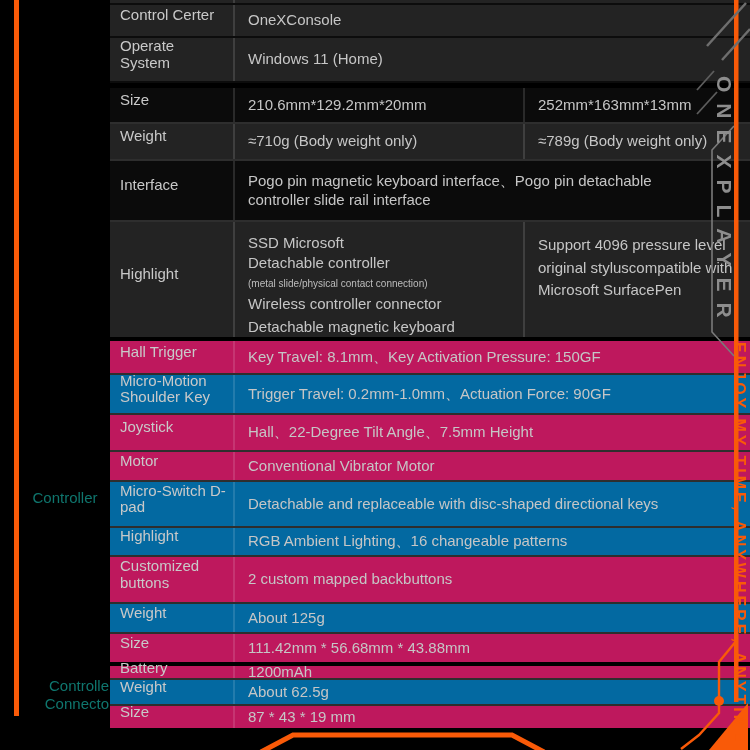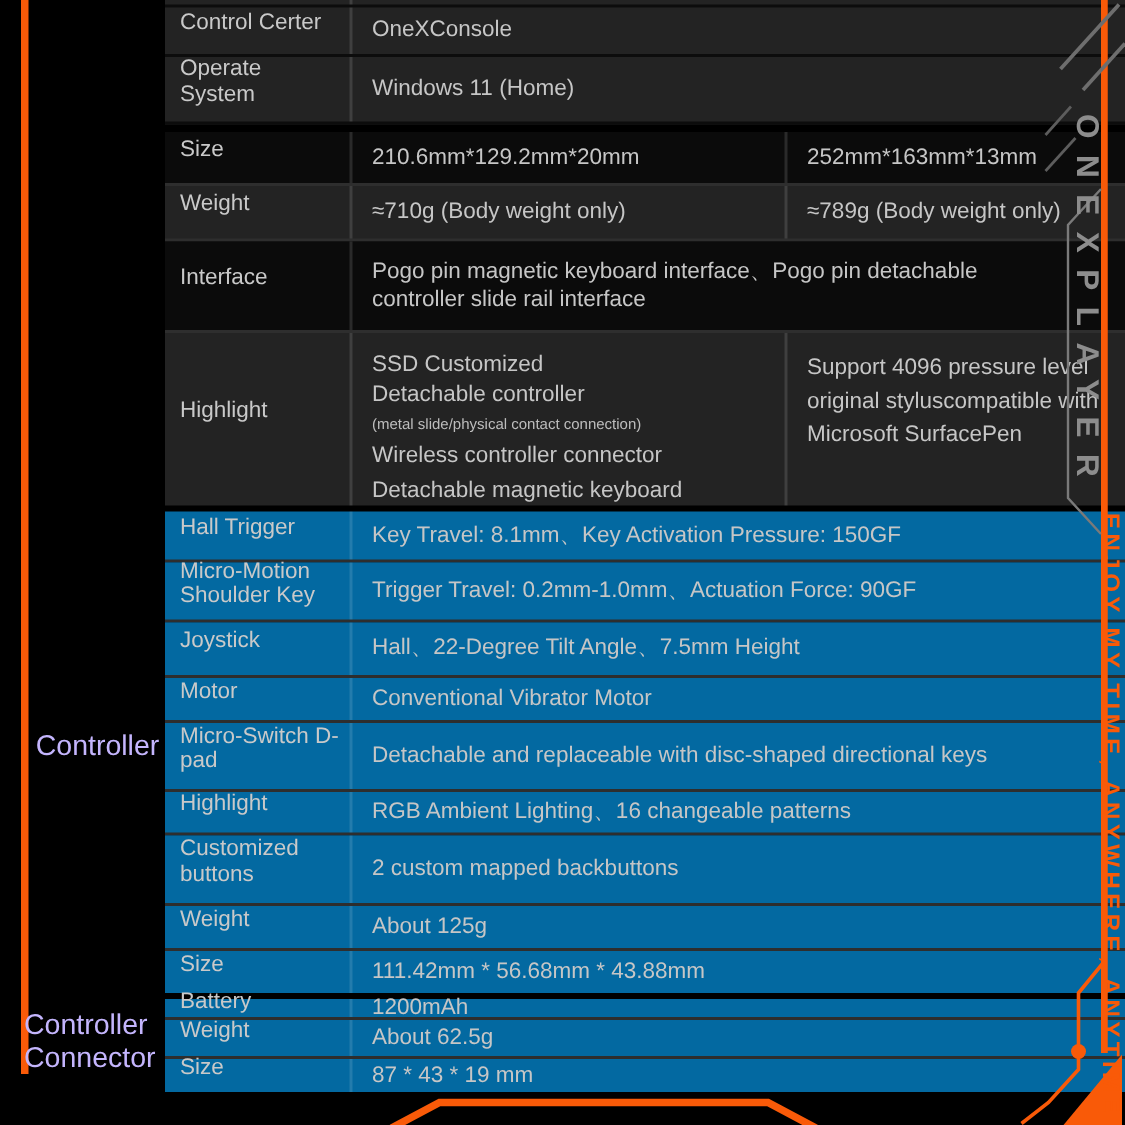--- a/index.html
+++ b/index.html
@@ -1,32 +1,32 @@
 <!DOCTYPE html>
 <html><head>
 <meta charset="utf-8">
 <style>
   html,body{margin:0;padding:0;background:#000;}
   body{width:750px;height:750px;position:relative;overflow:hidden;
        font-family:"Liberation Sans","DejaVu Sans",sans-serif;}
   
   .left-line{position:absolute;left:14px;top:0;width:5px;height:716px;background:#f95a08;}
-  .grp{position:absolute;color:#c4b5fd;font-size:19px;line-height:1.15;
-       display:flex;align-items:center;justify-content:center;text-align:left;}
+  .grp{position:absolute;color:#0f766e;font-size:15px;line-height:1.15;
+       display:flex;align-items:center;justify-content:center;text-align:right;}
   #grp-controller{left:18px;top:341px;width:94px;height:313px;}
   #grp-connector{left:16px;top:658px;width:98px;height:73px;}
   
   .spec{position:absolute;left:110px;top:0;width:640px;}
   .sec{margin-bottom:5px;}
   .secB,.secC{margin-bottom:4px;}
   .r{display:flex;box-sizing:border-box;border-bottom:2px solid #2e2e2e;color:#c6c6c6;}
   .r:last-child{border-bottom:none;}
   .secA .r{border-bottom:2px solid #0c0c0c;}
   .lt1{background:#232323;} .dk1{background:#0b0b0b;}
-  .lt2{background:#0369a1;} .dk2{background:#0369a1;}
+  .lt2{background:#0369a1;} .dk2{background:#be185d;}
   .lc{width:123px;flex:none;box-sizing:border-box;padding:2px 6px 12px 10px;
       display:flex;align-items:center;font-size:15px;line-height:1.1;color:#c9c9c9;}
   .vc{flex:1;box-sizing:border-box;padding:3px 8px 3px 13px;display:flex;align-items:center;
       font-size:15px;line-height:1.25;border-left:2px solid rgba(255,255,255,0.13);}
   .vc.half{width:290px;flex:none;}
   .sliver{height:5px;}
   .sliver .lc,.sliver .vc{padding:0;}
   .hl-lines{display:block;padding-top:6px;}
   .hl-lines .ln{font-size:15px;line-height:1.55;}
   .hl-lines .ln.tight{line-height:1.05;}
@@ -77,21 +77,21 @@
       <div class="vc">≈789g (Body weight only)</div>
     </div>
     <div class="r dk1" style="height:61px">
       <div class="lc">Interface</div>
       <div class="vc" style="max-width:470px">Pogo pin magnetic keyboard interface、Pogo pin detachable controller slide rail interface</div>
     </div>
     <div class="r lt1" style="height:115px">
       <div class="lc">Highlight</div>
       <div class="vc half" style="align-items:flex-start">
         <span class="hl-lines">
-          <span class="ln">SSD Customized</span><br>
+          <span class="ln">SSD Microsoft</span><br>
           <span class="ln tight">Detachable controller</span><br>
           <span class="ln small">(metal slide/physical contact connection)</span><br>
           <span class="ln">Wireless controller connector</span><br>
           <span class="ln">Detachable magnetic keyboard</span>
         </span>
       </div>
       <div class="vc" style="align-items:flex-start;padding-top:12px;line-height:1.5;max-width:250px">Support 4096 pressure level original styluscompatible with Microsoft SurfacePen</div>
     </div>
   </div>
 

